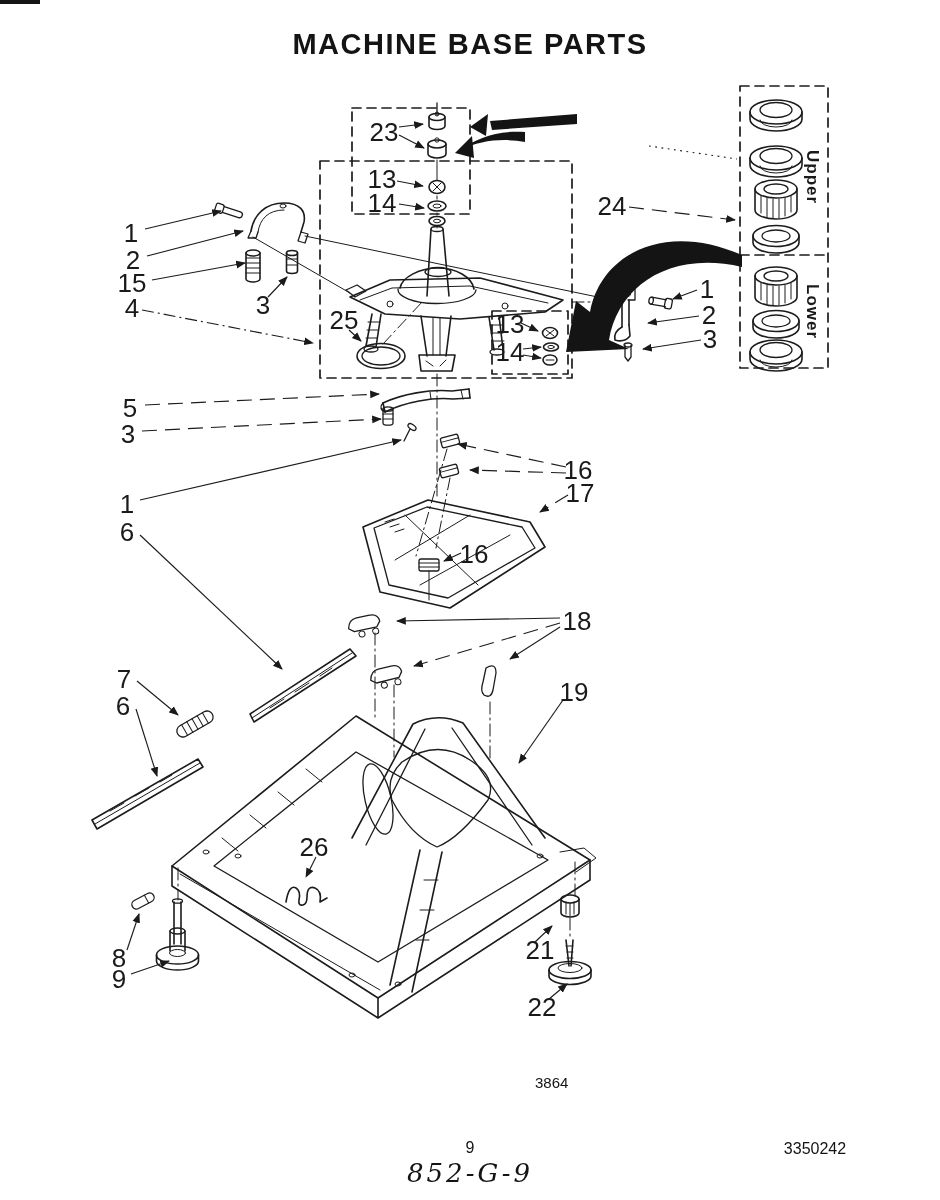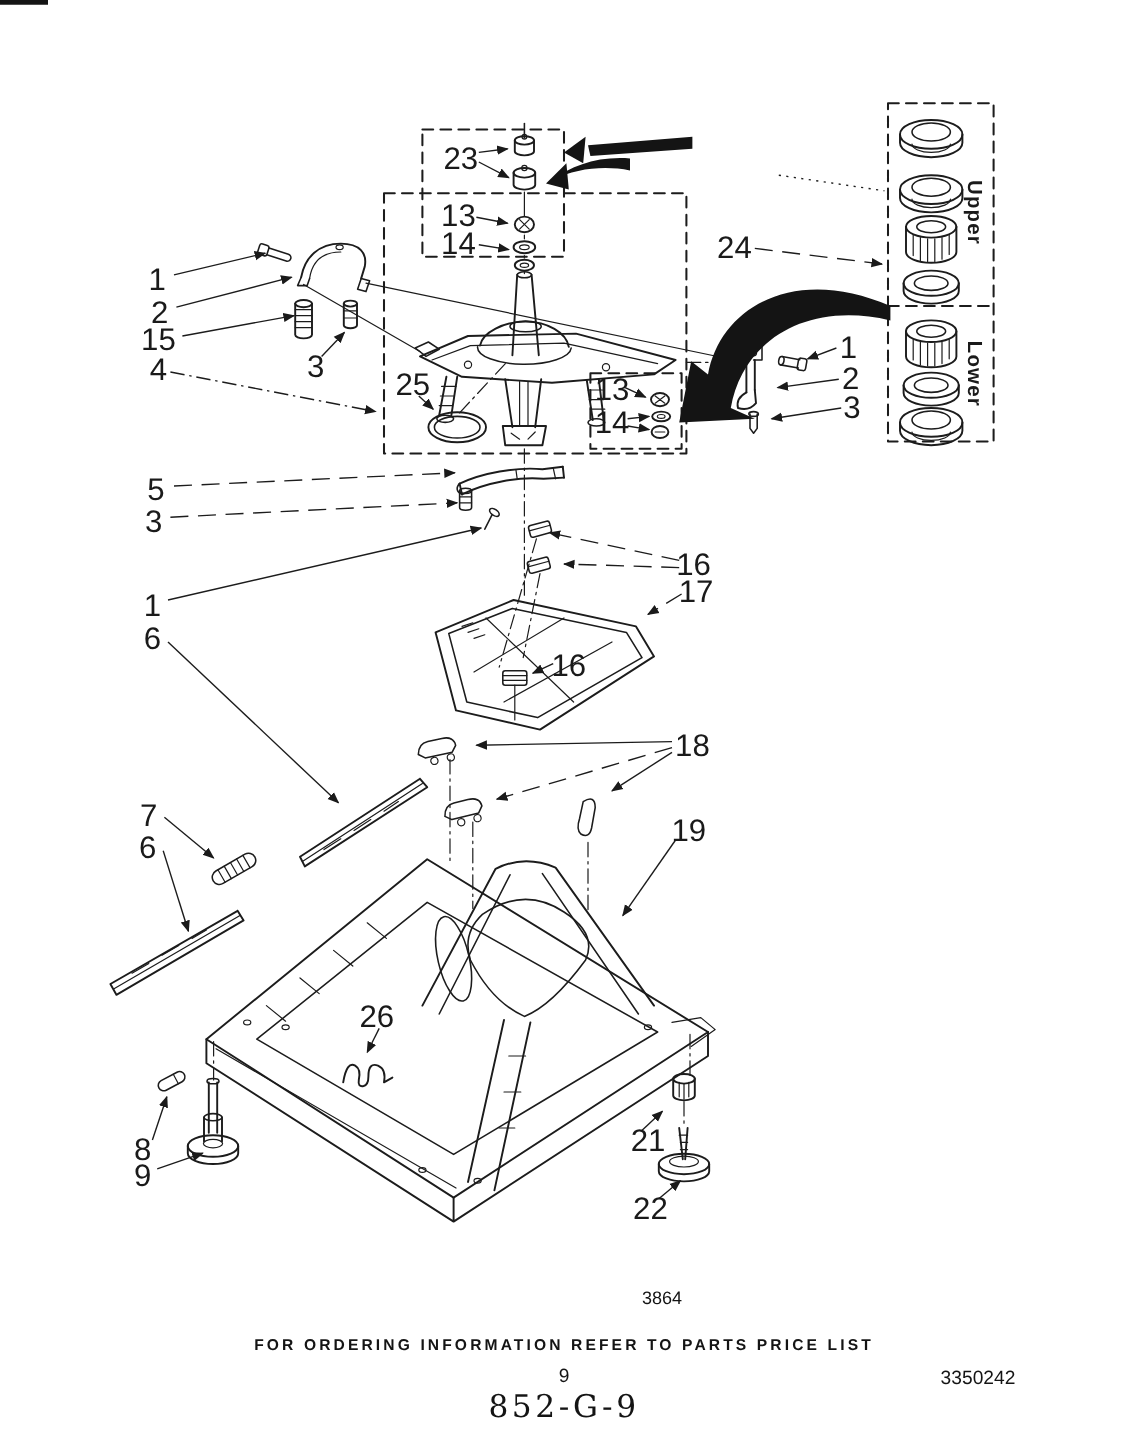--- a/index.html
+++ b/index.html
@@ -5,39 +5,40 @@
   html,body{margin:0;padding:0;background:#e8e8e8}
   .page{position:relative;width:940px;height:1200px;margin:0 auto;background:#ffffff;
         font-family:"Liberation Sans",sans-serif;color:#141414;overflow:hidden}
   .abs{position:absolute;left:0;width:940px;text-align:center}
   .title{top:28px;font-size:29px;font-weight:700;letter-spacing:1.5px}
   .subtitle{top:63px;font-size:15px;font-weight:700;letter-spacing:.5px}
   .fig-num{position:absolute;left:535px;top:1074px;width:90px;text-align:left;font-size:15px}
   .ordering{top:1113px;font-size:13px;font-weight:700;letter-spacing:2.6px}
   .page-num{top:1139px;font-size:16px}
   .doc-num{position:absolute;left:755px;top:1140px;width:120px;text-align:center;font-size:16px}
-  .handwritten{top:1158px;font-family:"DejaVu Serif",serif;font-size:26px;letter-spacing:3px}
+  .handwritten{top:1158px;font-family:"DejaVu Serif",serif;font-style:italic;font-size:26px;letter-spacing:3px}
   svg{position:absolute;left:0;top:0}
   .ln{fill:none;stroke:#1c1c1c;stroke-width:1.6;stroke-linecap:round;stroke-linejoin:round}
   .md{fill:none;stroke:#1c1c1c;stroke-width:1.3;stroke-linecap:round;stroke-linejoin:round}
   .thin{fill:none;stroke:#1c1c1c;stroke-width:1;stroke-linecap:round;stroke-linejoin:round}
   .dash{stroke-dasharray:9,6;stroke-width:1.7}
   .ldash{stroke-dasharray:15,8}
   .dashdot{stroke-dasharray:12,4,2,4}
   .dot{stroke-dasharray:1.8,4.5}
   .ldr{fill:none;stroke:#1c1c1c;stroke-width:1.15;stroke-linejoin:round}
   .fillk{fill:#141414;stroke:none}
   .callout{font-family:"Liberation Sans",sans-serif;font-size:26px;fill:#1a1a1a}
   .inset-label{font-family:"Liberation Sans",sans-serif;font-size:17px;font-weight:600;fill:#1a1a1a;letter-spacing:1px}
 </style>
 </head>
 <body>
 
 <div class="page">
 
+  <div class="abs title">MACHINE BASE PARTS</div>
 
   <svg width="940" height="1200" viewBox="0 0 940 1200">
     <defs>
       <marker id="ah" viewBox="0 0 10 10" refX="9" refY="5" markerWidth="8.5" markerHeight="8.5" orient="auto-start-reverse">
         <path d="M0,1 L10,5 L0,9 z" fill="#1a1a1a"></path>
       </marker>
       <g id="seal">
         <ellipse class="ln" rx="26" ry="12"></ellipse>
         <ellipse class="md" cy="-2" rx="16" ry="7.5"></ellipse>
         <path class="ln" d="M-26,0 v7 a26,12 0 0 0 52,0 v-7"></path>
@@ -381,18 +382,17 @@
         <text x="474" y="563" text-anchor="middle" class="callout">16</text>
         <text x="577" y="630" text-anchor="middle" class="callout">18</text>
         <text x="574" y="701" text-anchor="middle" class="callout">19</text>
         <text x="314" y="856" text-anchor="middle" class="callout">26</text>
         <text x="540" y="959" text-anchor="middle" class="callout">21</text>
         <text x="542" y="1016" text-anchor="middle" class="callout">22</text>
       </g>
   </svg>
 
   <div class="fig-num">3864</div>
-  <div class="abs ordering">FOR ORDERING INFORMATION REFER TO PARTS PRICE LIST</div>
   <div class="abs page-num">9</div>
   <div class="doc-num">3350242</div>
   <div class="abs handwritten">852-G-9</div>
 
 </div>
 
 </body></html>

